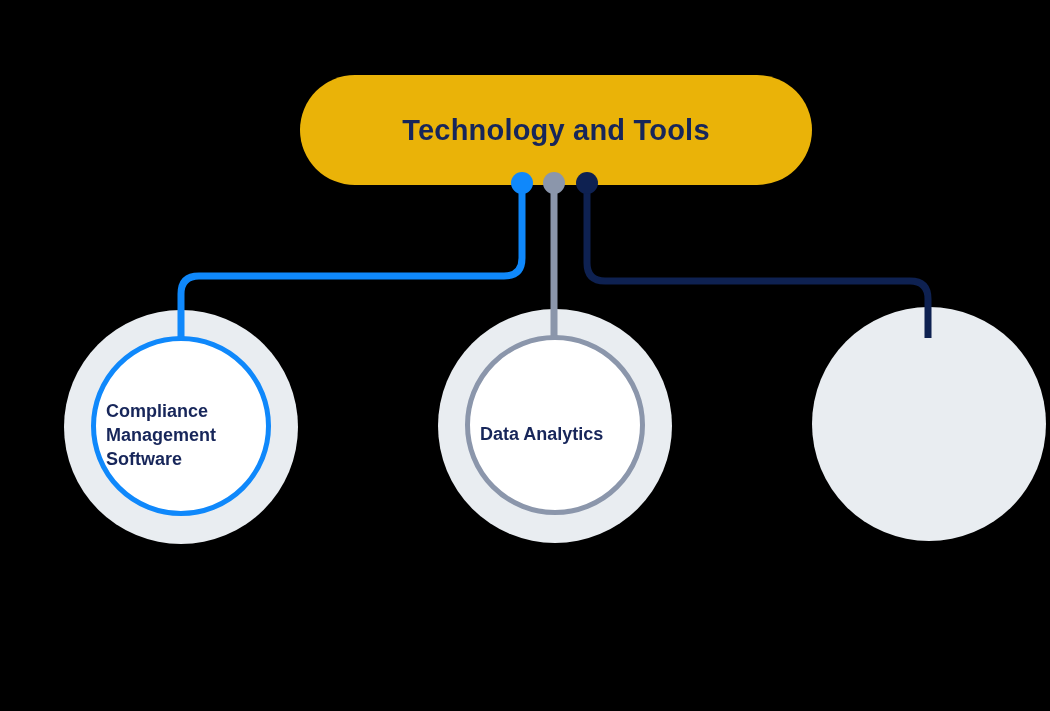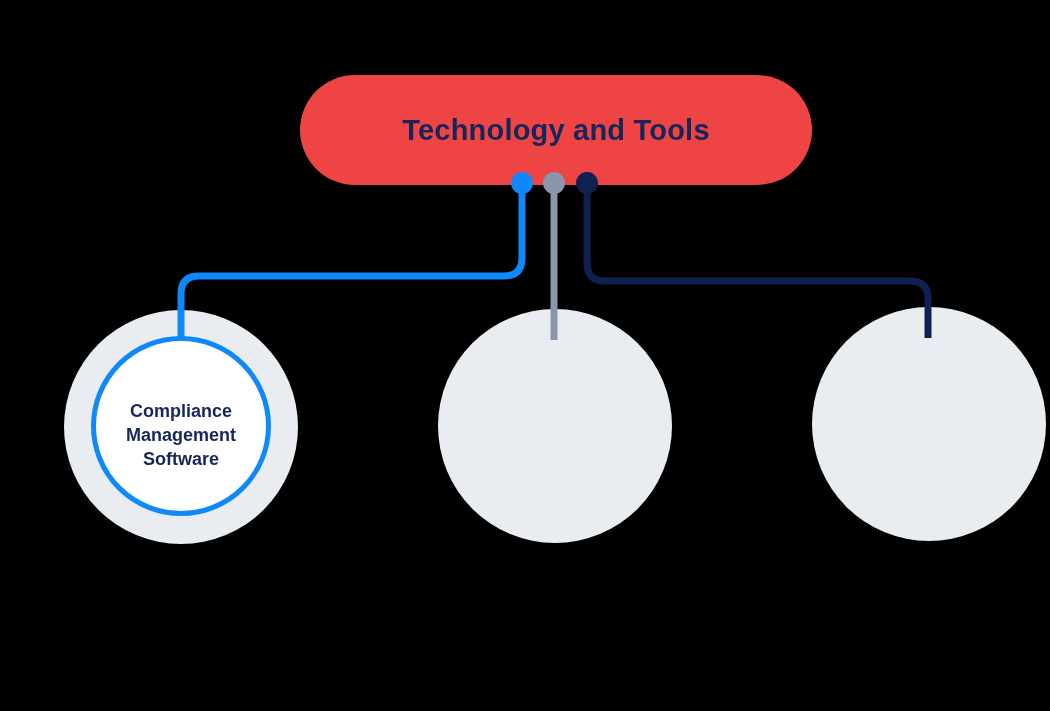--- a/index.html
+++ b/index.html
@@ -8,21 +8,21 @@
     background:#000000;
     font-family:"Liberation Sans",sans-serif;
     overflow:hidden;
   }
   .canvas{position:relative;width:1050px;height:711px;}
 
   
   .pill{
     position:absolute;left:300px;top:75px;
     width:512px;height:110px;
-    background:#ef4444;border-radius:55px;
+    background:#eab308;border-radius:55px;
     display:flex;align-items:center;justify-content:center;
   }
   .pill-title{
     font-size:29px;font-weight:700;letter-spacing:.2px;
   }
 
   
   .wires{position:absolute;left:0;top:0;width:1050px;height:711px;}
 
   
@@ -37,21 +37,21 @@
   
   .node{
     position:absolute;width:180px;height:180px;border-radius:50%;
     box-sizing:border-box;background:#ffffff;border:5px solid #999;
     display:flex;align-items:center;justify-content:center;
   }
   .node.n0{left:91px;top:336px;}
   .node.n1{left:465px;top:335px;}
   .node.n2{left:839px;top:334px;}
   .node-label{
-    width:150px;text-align:center;
+    width:150px;text-align:left;
     font-size:18px;font-weight:700;line-height:1.33;margin-top:20px;
   }
 </style>
 </head>
 <body>
 
 <div class="canvas">
 
   <div class="pill">
     <span class="pill-title" style="color: rgb(23, 38, 90);">Technology and Tools</span>
@@ -67,15 +67,18 @@
     <path d="M587 183 V263 Q587 281 605 281 H910 Q928 281 928 299 V338" fill="none" stroke-width="7" stroke="#0e2151"></path>
     <circle cx="522" cy="183" r="11" fill="#0f88fb"></circle>
     <circle cx="554" cy="183" r="11" fill="#8b96ab"></circle>
     <circle cx="587" cy="183" r="11" fill="#0e2151"></circle>
   </svg>
 
   <div class="node n0" style="border-color: rgb(15, 136, 251);">
     <span class="node-label" style="color: rgb(23, 38, 90);">Compliance Management Software</span>
   </div>
 
+  <div class="node n1" style="border-color: rgb(139, 150, 171);">
+    <span class="node-label" style="color: rgb(23, 38, 90);">Data Analytics</span>
+  </div>
 
 
 </div>
 
 </body></html>

